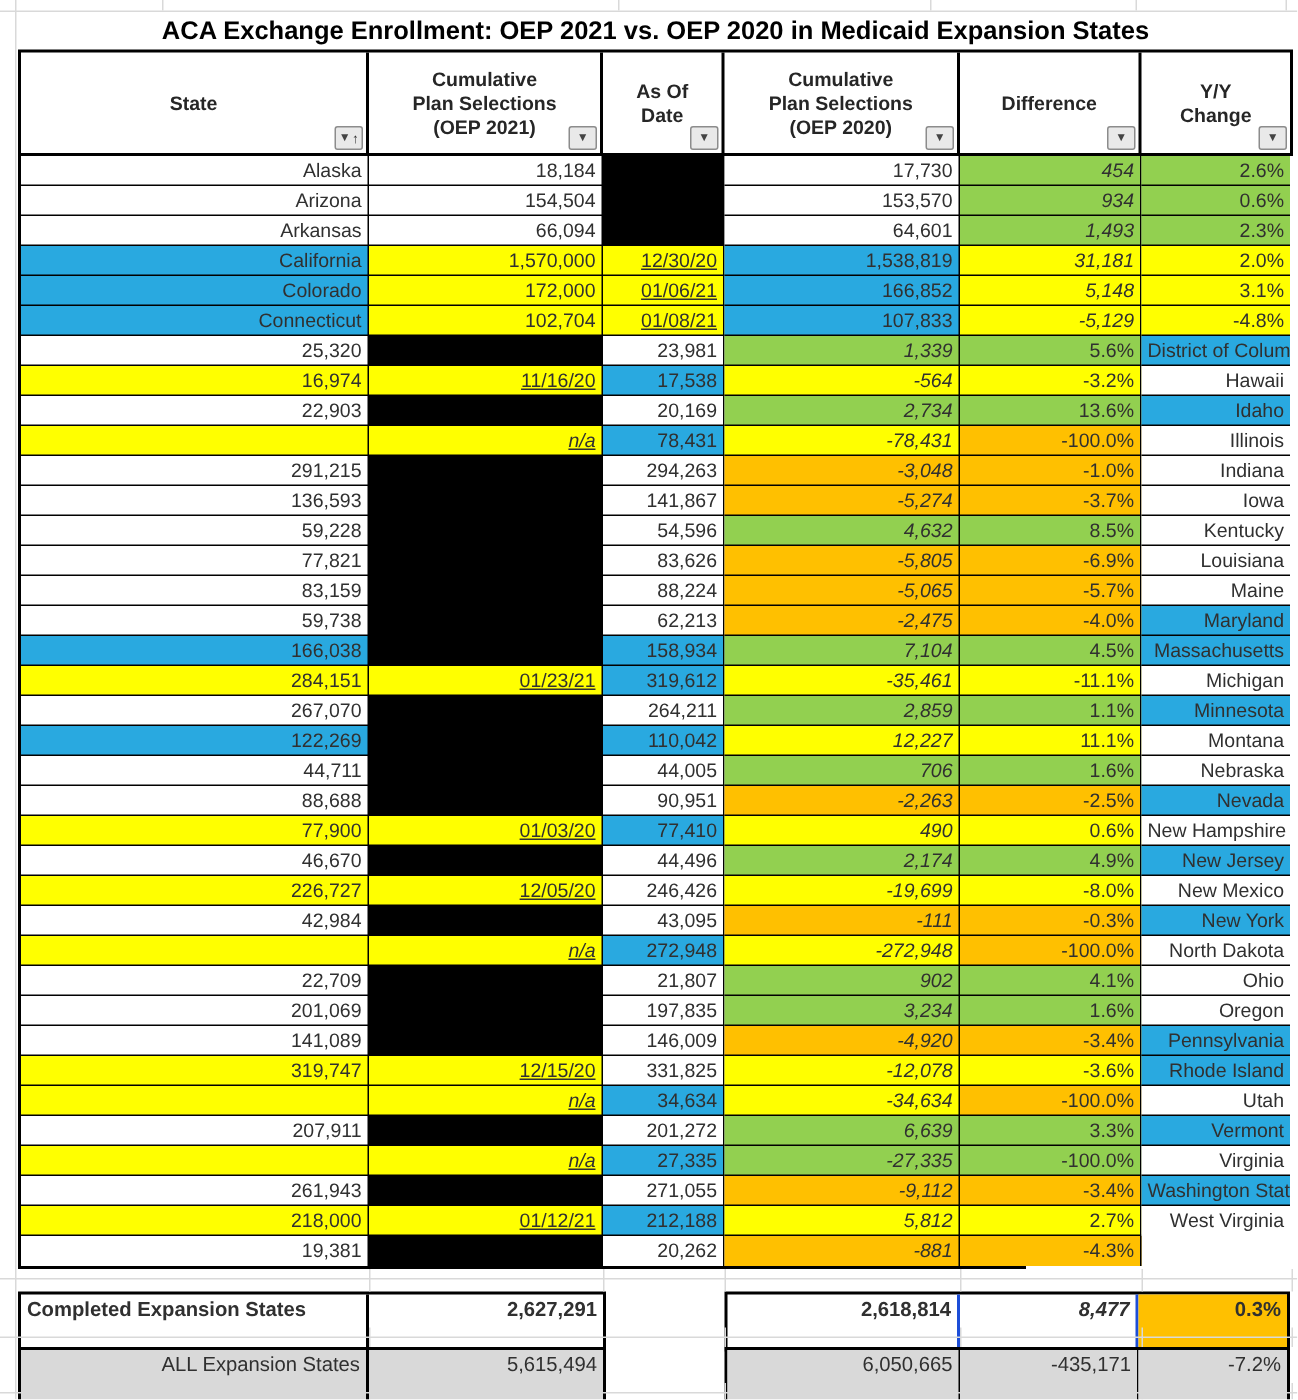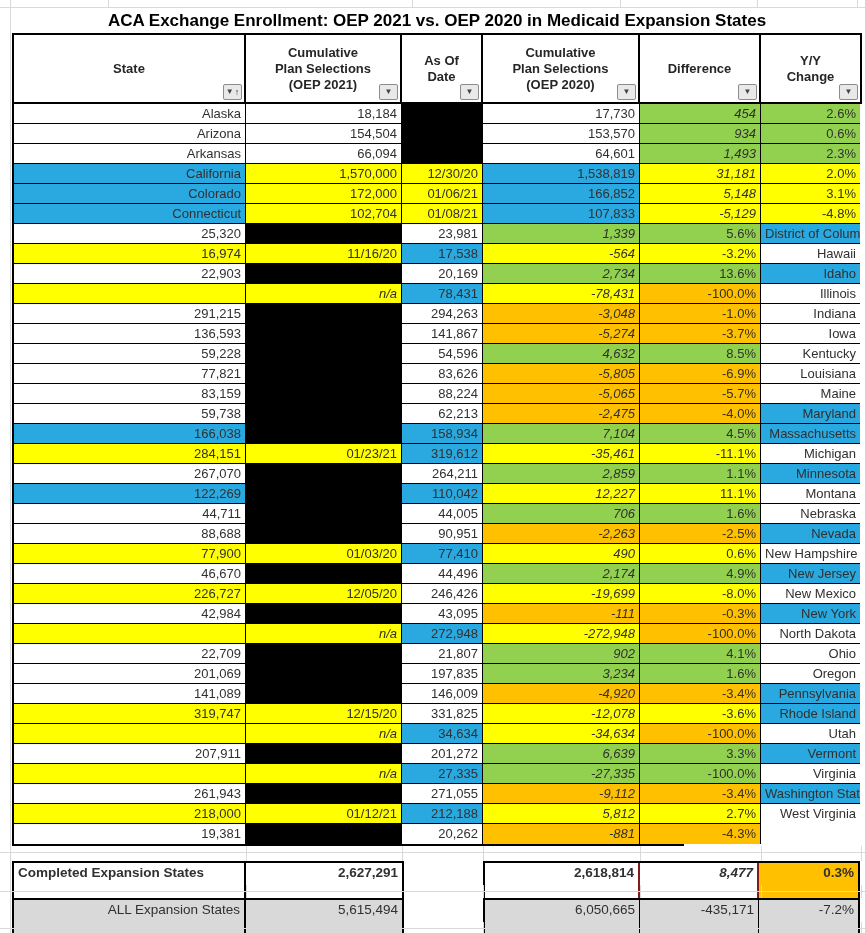--- a/index.html
+++ b/index.html
@@ -19,38 +19,38 @@
              text-align:center;font-weight:normal;padding:0 1px;display:flex;align-items:center;justify-content:center;gap:1px;}
   .sortglyph{font-size:9px;color:#333;}
   
   .datagrid{position:absolute;left:12px;top:104px;width:672px;box-sizing:border-box;
             border:2px solid #000;border-top:0;display:grid;
             grid-template-columns:232px 156px 81px 157px 121px 99px;grid-auto-rows:20px;background:#fff;}
   .cell{box-sizing:border-box;border-right:1px solid #000;border-bottom:1px solid #000;
         font-size:13px;line-height:19px;padding:0 4px;overflow:hidden;white-space:nowrap;}
   .cell:nth-child(6n){border-right:0;}
   .cell:nth-last-child(-n+6){border-bottom:0;}
-  .a-r{text-align:right;} .a-c{text-align:center;} .a-l{text-align:left;}
+  .a-r{text-align:right;} .a-c{text-align:center;text-decoration:underline;} .a-l{text-align:left;}
   .it{font-style:italic;padding-left:16px;}
   .f-w{background:var(--c-white,#fff);}
   .f-b{background:var(--c-blue,#29A9E0);}
   .f-y{background:var(--c-yellow,#FFFF00);text-align:right;}
   .f-g{background:var(--c-green,#92D050);}
   .f-o{background:var(--c-orange,#FFC000);}
   .f-k{background:var(--c-black,#000);color:var(--c-black,#000);}
   
   .sumgrp{position:absolute;box-sizing:border-box;border:2px solid #000;display:grid;height:40px;background:#fff;}
   .sum-left{left:12px;top:861px;grid-template-columns:232px 156px;}
   .sum-right{left:483px;top:861px;grid-template-columns:155px 119px 99px;}
   .all-left{left:12px;top:898px;grid-template-columns:232px 156px;}
   .all-right{left:483px;top:898px;grid-template-columns:155px 119px 99px;}
   .scell{box-sizing:border-box;font-size:13.5px;line-height:20px;padding:0 4px;white-space:nowrap;overflow:hidden;}
   .sum-left .scell,.sum-right .scell{font-weight:bold;}
   .sum-left .scell:first-child{border-right:2px solid #000;}
-  .sum-right .scell{border-right:2px solid #7f1d1d;}
+  .sum-right .scell{border-right:2px solid #1d4ed8;}
   .sum-right .scell:last-child{border-right:0;}
   .all-left .scell,.all-right .scell{background:var(--c-gray,#D9D9D9);}
   .all-left .scell:first-child{border-right:2px solid #000;}
   .all-right .scell{border-right:1px solid #000;}
   .all-right .scell:last-child{border-right:0;}
 </style>
 </head>
 <body>
 
 <div class="sheet">

